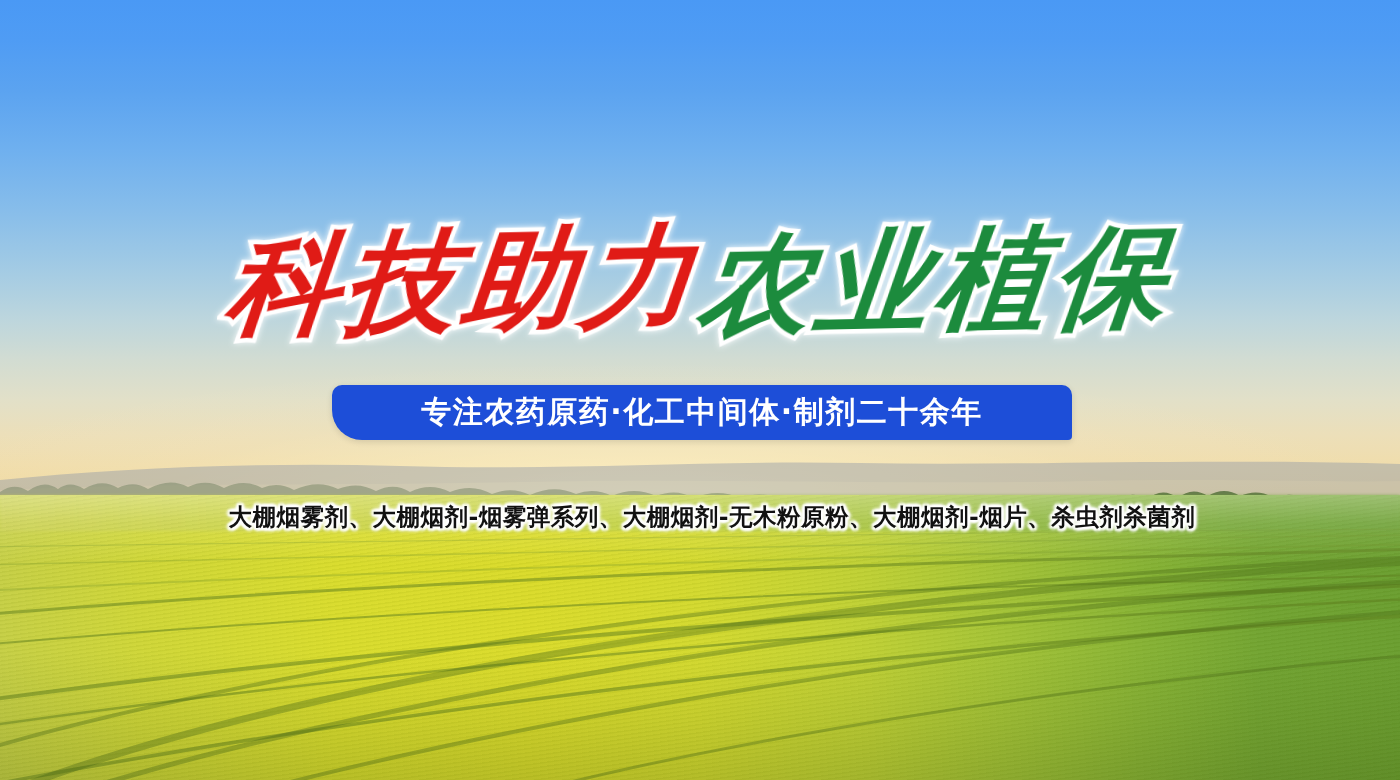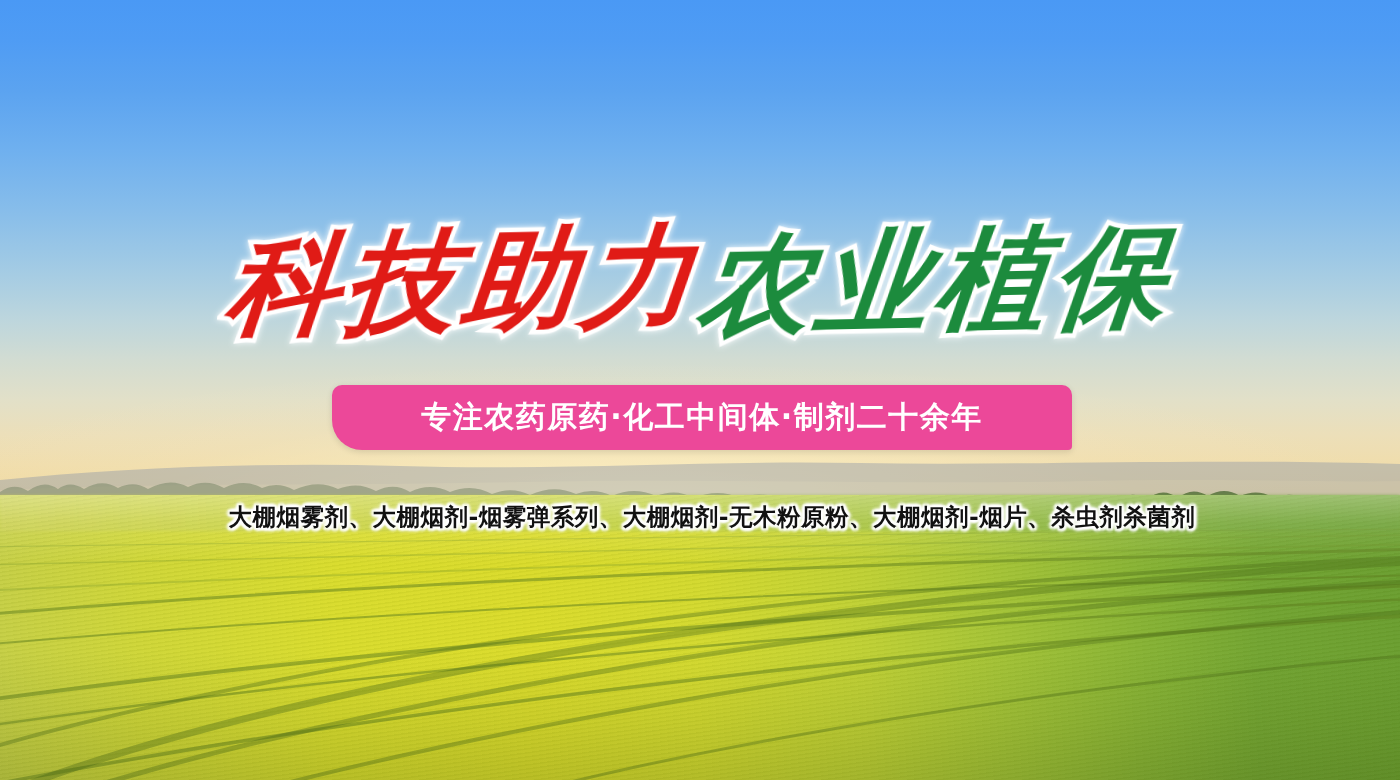--- a/index.html
+++ b/index.html
@@ -156,22 +156,22 @@
   }
   .headline .seg-red  { color: #e01b16; }
   .headline .seg-green{ color: #1c8b3d; }
 
   
   .pill {
     position: absolute;
     left: 332px;
     top: 385px;
     width: 740px;
-    height: 65px;
-    background: #ec4899;
+    height: 55px;
+    background: #1d4ed8;
     border-radius: 10px 10px 4px 30px;
     box-shadow: 0 2px 6px rgba(0,0,0,0.12);
     display: flex;
     align-items: center;
     justify-content: center;
   }
   .pill-text {
     color: #ffffff;
     font-size: 30px;
     font-weight: 700;

